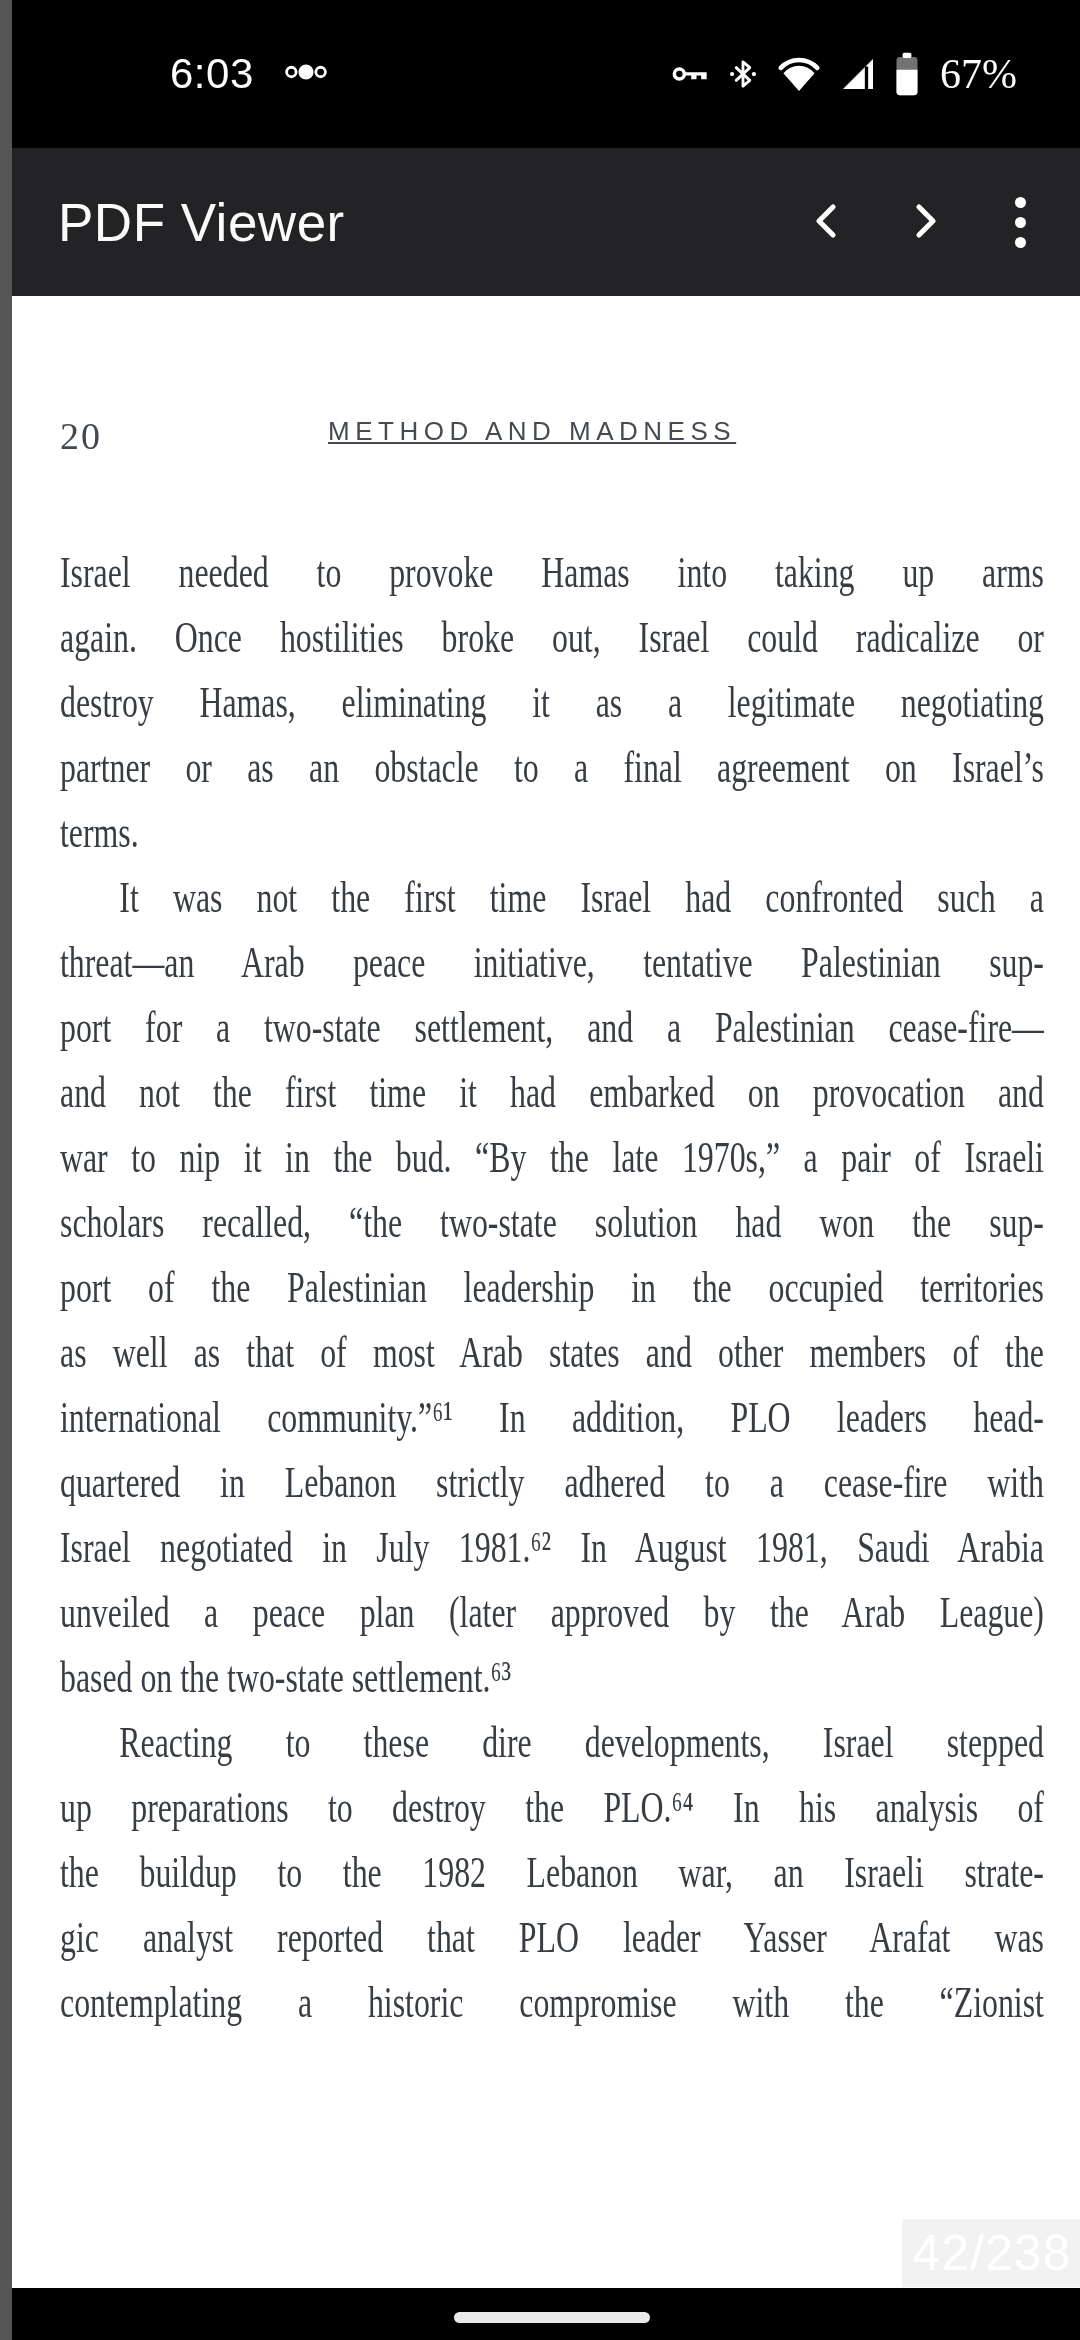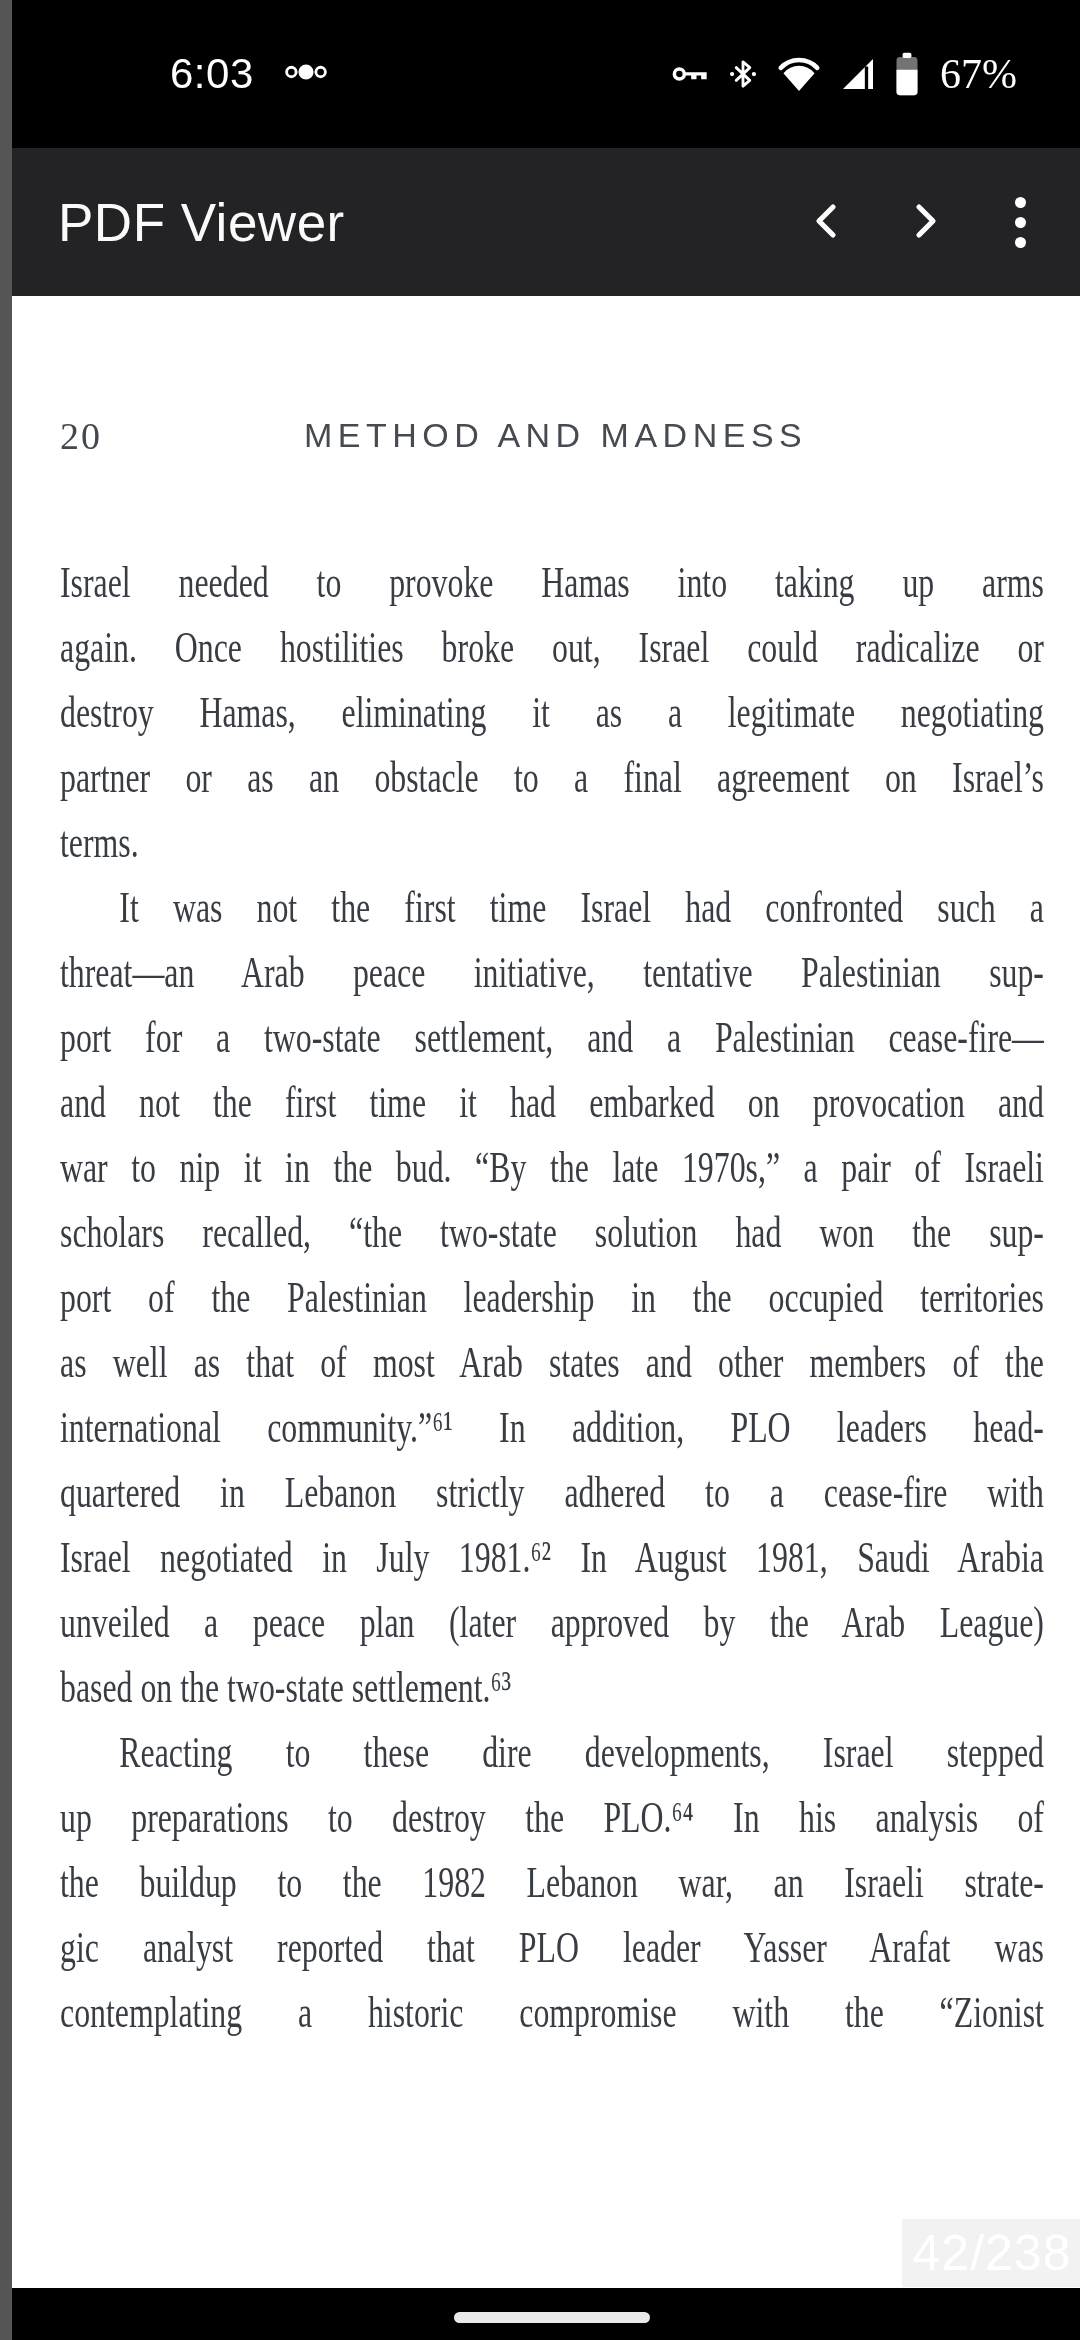--- a/index.html
+++ b/index.html
@@ -44,25 +44,25 @@
   }
   .running-head {
     position:absolute; top:118px; left:0; width:1080px; height:44px;
   }
   .folio {
     position:absolute; left:48px; top:0;
     font-family:"Liberation Serif","DejaVu Serif",serif;
     font-size:38px; color:#43484e; letter-spacing:2px;
   }
   .head-title {
-    position:absolute; left:292px; top:2px;
-    font-size:34px; font-weight:400; color:#464b52; letter-spacing:5.5px;
+    position:absolute; left:316px; top:2px;
+    font-size:26px; font-weight:400; color:#464b52; letter-spacing:5.5px;text-decoration:underline;
   }
   .body-text {
-    position:absolute; top:254px; left:48px; width:984px;
+    position:absolute; top:244px; left:48px; width:984px;
     font-family:"Liberation Serif","DejaVu Serif",serif;
     font-size:44px; color:#383d44;
   }
   .ln {
     width:1360px; height:65px; line-height:65px;
     transform:scaleX(0.7235); transform-origin:0 0;
     text-align:justify; text-align-last:justify;
     white-space:nowrap;
   }
   .ln.nj { text-align-last:left; }

